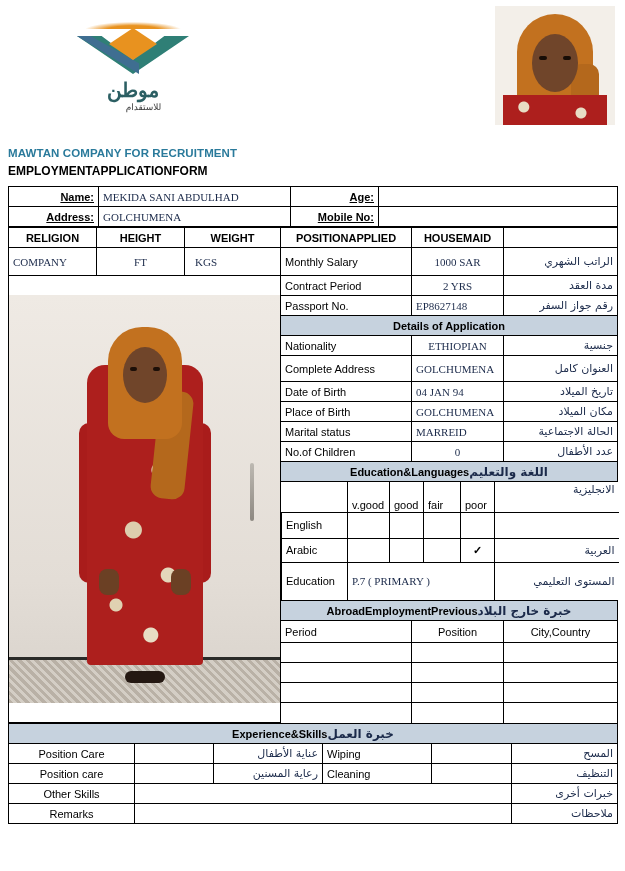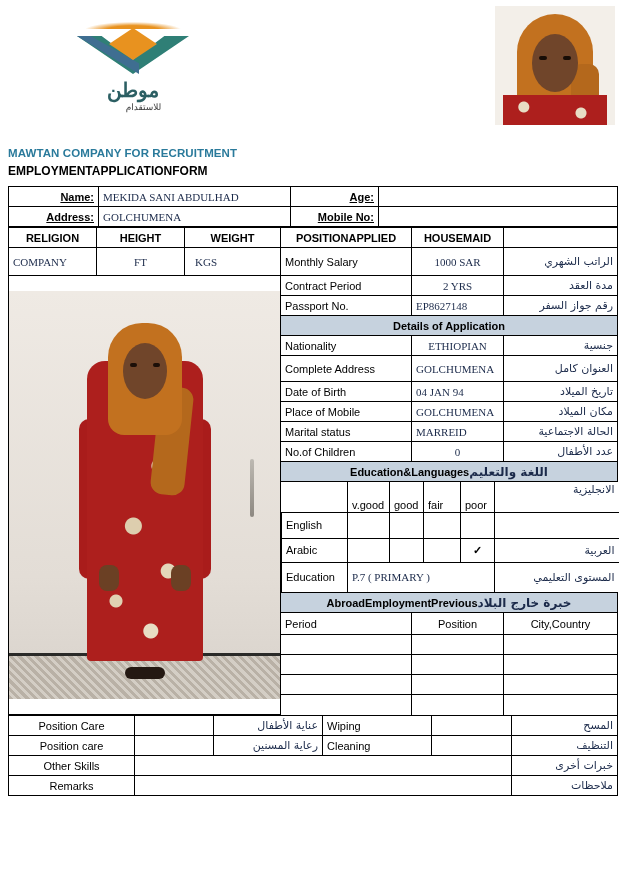--- a/index.html
+++ b/index.html
@@ -286,21 +286,21 @@
       <td style="height:26px">Complete Address</td>
       <td class="val-serif">GOLCHUMENA</td>
       <td class="ar">العنوان كامل</td>
     </tr>
     <tr>
       <td>Date of Birth</td>
       <td class="val-serif">04 JAN 94</td>
       <td class="ar">تاريخ الميلاد</td>
     </tr>
     <tr>
-      <td>Place of Mobile</td>
+      <td>Place of Birth</td>
       <td class="val-serif">GOLCHUMENA</td>
       <td class="ar">مكان الميلاد</td>
     </tr>
     <tr>
       <td>Marital status</td>
       <td class="val-serif">MARREID</td>
       <td class="ar">الحالة الاجتماعية</td>
     </tr>
     <tr>
       <td>No.of Children</td>
@@ -344,21 +344,21 @@
           </tr>
           <tr>
             <td style="height:24px">Arabic</td>
             <td></td>
             <td></td>
             <td></td>
             <td class="check">✓</td>
             <td class="ar" style="border-right:none">العربية</td>
           </tr>
           <tr>
-            <td style="height:30px;border-bottom:none">Education</td>
+            <td style="height:38px;border-bottom:none">Education</td>
             <td class="val-serif" colspan="4" style="border-bottom:none">P.7 ( PRIMARY )</td>
             <td class="ar" style="border-right:none;border-bottom:none">المستوى التعليمي</td>
           </tr>
         </tbody>
             </table>
       </td>
     </tr>
 
     <tr>
       <td class="section-bar" colspan="3">
@@ -396,20 +396,25 @@
   <table class="grid">
     <colgroup>
       <col style="width:126px">
         <col style="width:79px">
         <col style="width:109px">
       <col style="width:109px">
         <col style="width:80px">
         <col style="width:106px">
     </colgroup>
     <tbody>
+        <tr>
+      <td class="section-bar" colspan="6">
+        <span>Experience&amp;Skills</span><span class="ar-inline">خبرة العمل</span>
+      </td>
+    </tr>
     <tr>
       <td class="ctr" style="height:19px">Position Care</td>
       <td></td>
       <td class="ar">عناية الأطفال</td>
       <td>Wiping</td>
       <td></td>
       <td class="ar">المسح</td>
     </tr>
     <tr>
       <td class="ctr" style="height:19px">Position care</td>

